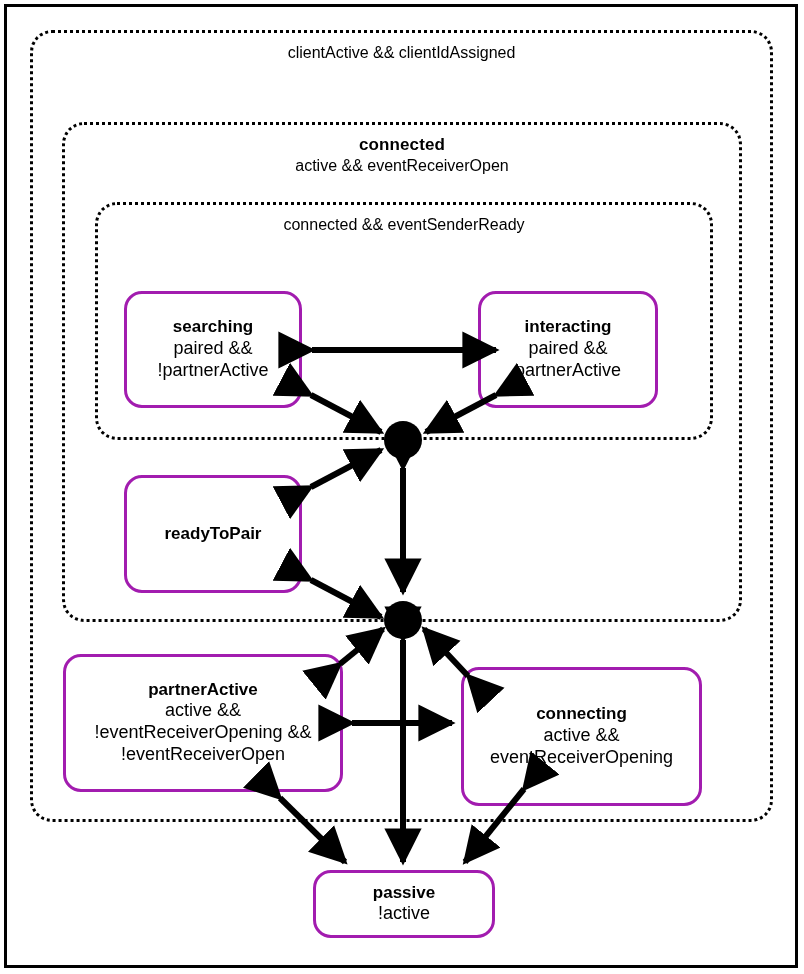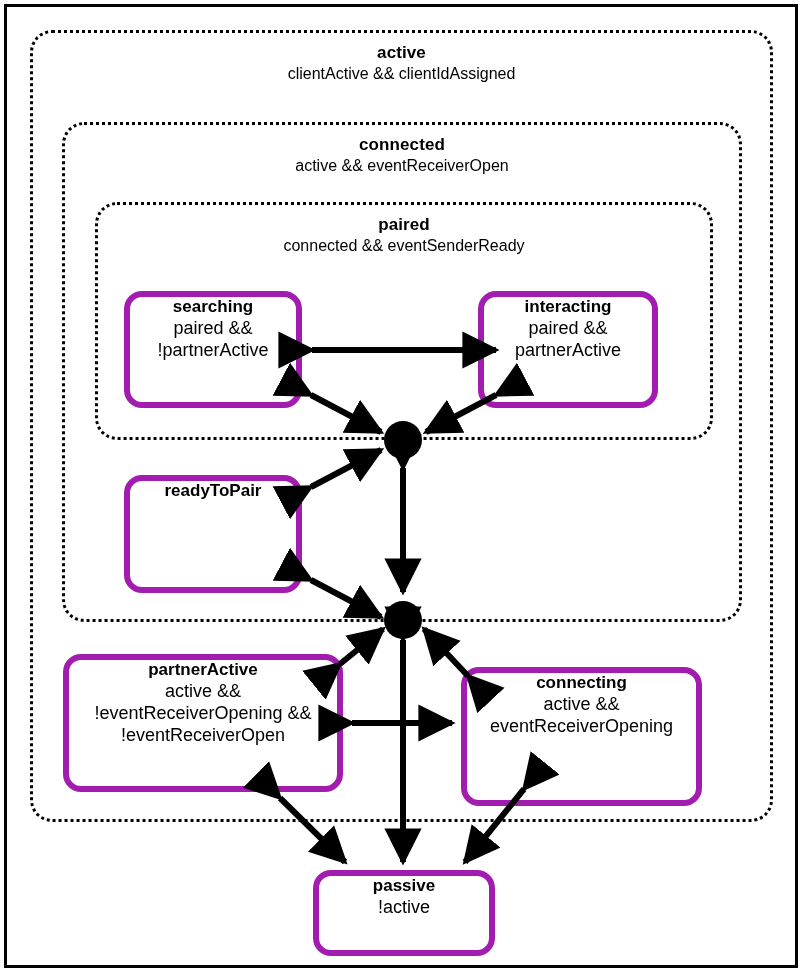--- a/index.html
+++ b/index.html
@@ -53,27 +53,28 @@
     letter-spacing: 0.1px;
   }
   .region-label .gd {
     display: block;
     font-weight: normal;
     font-size: 16px;
   }
   
   .state {
     position: absolute;
-    border: 6px solid #a21caf;
+    border: 3px solid #a21caf;
     border-radius: 18px;
     box-sizing: border-box;
     background: #ffffff;
     display: flex;
     flex-direction: column;
     align-items: center;
+    justify-content: center;
     text-align: center;
     line-height: 1.22;
     color: #000000;
     z-index: 5;
   }
   .state .nm {
     display: block;
     font-weight: bold;
     font-size: 17px;
   }
@@ -103,35 +104,33 @@
 </style>
 </head>
 <body>
 
 <div id="canvas">
 
   <div class="outer-frame"></div>
 
   <div class="region" id="region-active" style="left:30px; top:30px; width:743px; height:792px;">
     <div class="region-label">
-      <span class="nm">active</span>
       <span class="gd">clientActive &amp;&amp; clientIdAssigned</span>
     </div>
   </div>
 
   <div class="region" id="region-connected" style="left:62px; top:122px; width:680px; height:500px;">
     <div class="region-label">
       <span class="nm">connected</span>
       <span class="gd">active &amp;&amp; eventReceiverOpen</span>
     </div>
   </div>
 
   <div class="region" id="region-paired" style="left:95px; top:202px; width:618px; height:238px;">
     <div class="region-label">
-      <span class="nm">paired</span>
       <span class="gd">connected &amp;&amp; eventSenderReady</span>
     </div>
   </div>
 
   <div class="state" id="state-searching" style="left:124px; top:291px; width:178px; height:117px;">
     <span class="nm">searching</span>
     <span class="gd">paired &amp;&amp;
 !partnerActive</span>
   </div>
 
@@ -151,21 +150,21 @@
 !eventReceiverOpening &amp;&amp;
 !eventReceiverOpen</span>
   </div>
 
   <div class="state" id="state-connecting" style="left:461px; top:667px; width:241px; height:139px;">
     <span class="nm">connecting</span>
     <span class="gd">active &amp;&amp;
 eventReceiverOpening</span>
   </div>
 
-  <div class="state" id="state-passive" style="left:313px; top:870px; width:182px; height:86px;">
+  <div class="state" id="state-passive" style="left:313px; top:870px; width:182px; height:68px;">
     <span class="nm">passive</span>
     <span class="gd">!active</span>
   </div>
 
   <div class="junction" id="junction-upper" style="left:384px; top:421px; width:38px; height:38px;"></div>
 
   <div class="junction" id="junction-lower" style="left:384px; top:601px; width:38px; height:38px;"></div>
 
   <svg id="arrows" viewBox="0 0 804 974">
     <defs>

